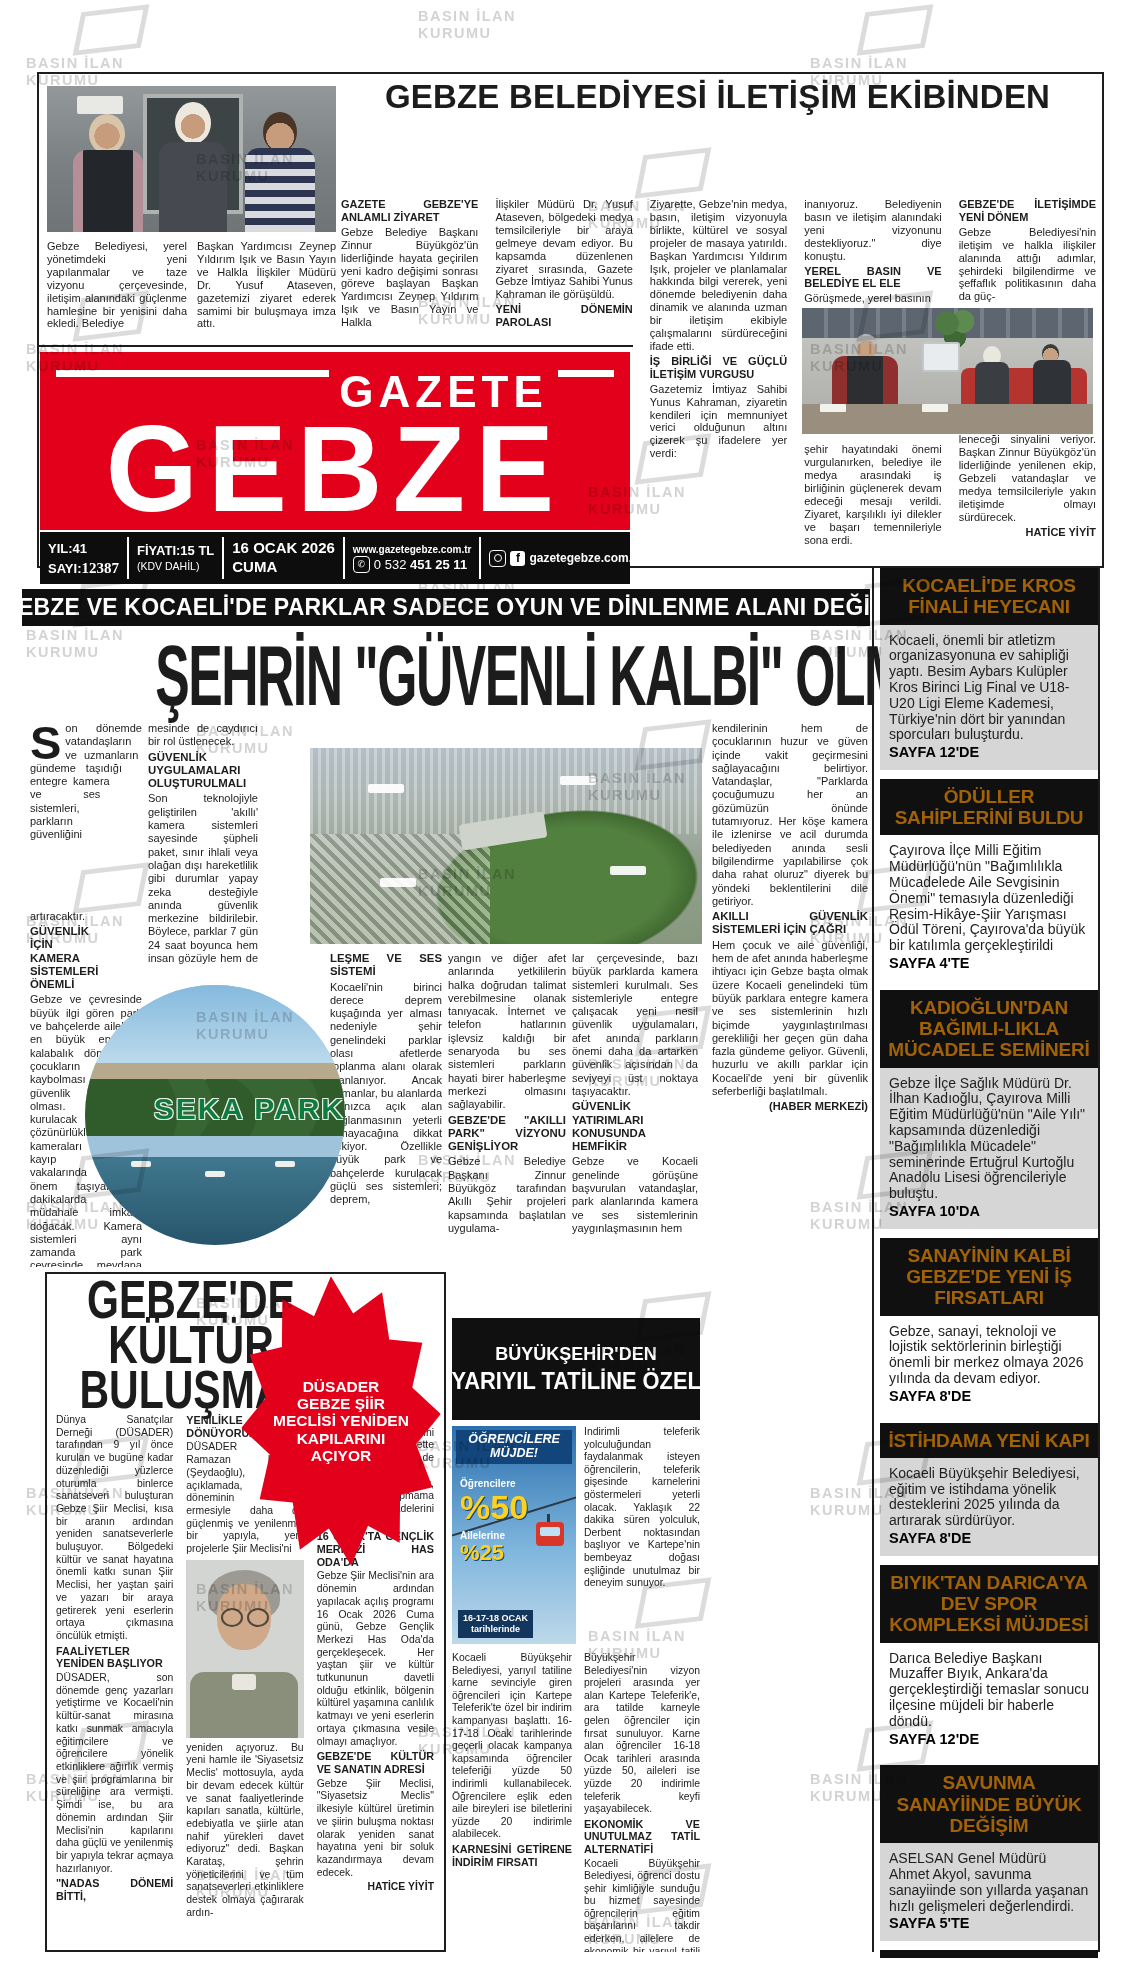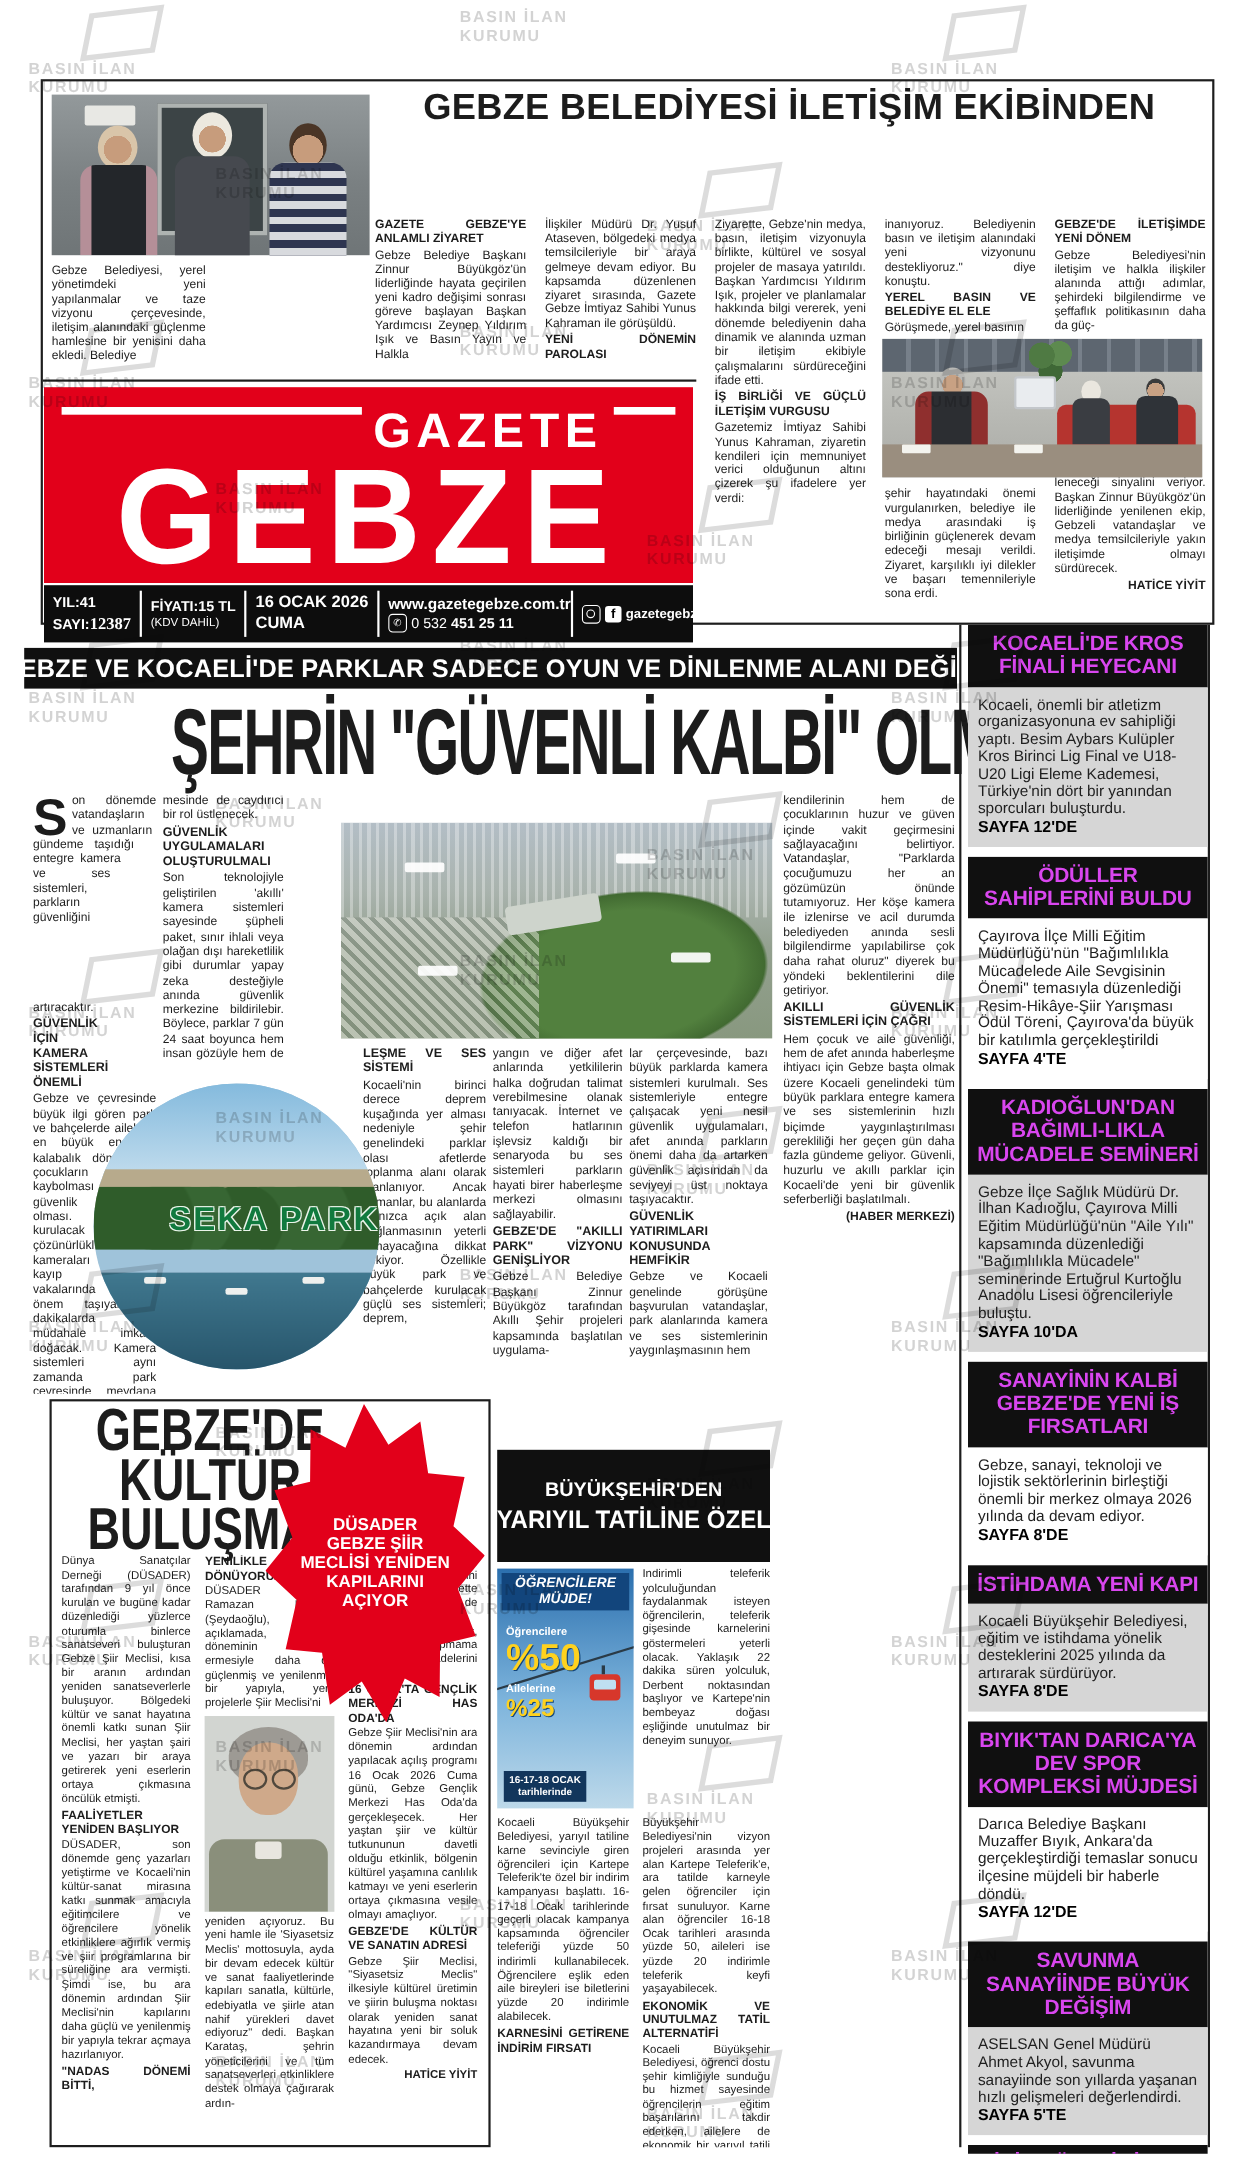--- a/index.html
+++ b/index.html
@@ -62,21 +62,21 @@
   #mast .gz{font-weight:900;font-size:44px;letter-spacing:5px;margin:0 10px;line-height:1}
   #mast .gb{font-weight:900;font-size:116px;letter-spacing:10px;text-align:center;line-height:.92;transform:scale(1.02,1.06);margin-top:2px}
   #infobar{left:40px;top:532px;width:590px;height:52px;background:#0d0d0d;color:#fff;display:flex;align-items:stretch;z-index:6}
   .seg{display:flex;flex-direction:column;justify-content:center;padding:3px 8px;border-right:2px solid #fff;margin:5px 0}
   .seg:last-child{border-right:none}
   .seg .l1,.seg .l2{white-space:nowrap;line-height:1.25}
   .lbl{font-weight:800;font-size:13px}
   .num{font-family:"Liberation Serif",serif;font-weight:700;font-size:15px}
   .mid{font-weight:800;font-size:15px}
   .webline{font-size:11px}
-  .webline b{font-size:14px}
+  .webline b{font-size:10px}
   .phoneline{font-size:13px;display:flex;align-items:center;gap:4px}
   .icon-sq{width:15px;height:15px;border:1.5px solid #fff;border-radius:4px;display:inline-flex;align-items:center;justify-content:center;font-size:9px;line-height:1}
   .ig-dot{width:6px;height:6px;border:1.5px solid #fff;border-radius:50%}
   .fb{width:15px;height:15px;background:#fff;color:#000;border-radius:3px;display:inline-flex;align-items:center;justify-content:center;font-weight:800;font-size:12px}
   .socialline{display:flex;align-items:center;gap:4px;font-weight:800;font-size:12px}
 
   
   #strip{left:22px;top:589px;width:848px;height:37px;background:#101010;color:#fff;display:flex;align-items:center;justify-content:center}
   #strip span{font-weight:800;font-size:23px;letter-spacing:.2px;white-space:nowrap}
   #leadhead{left:22px;top:626px;width:848px;height:92px;text-align:center;margin:0;overflow:visible}
@@ -142,21 +142,21 @@
   #mid-side{left:584px;top:1426px;width:116px;height:218px;overflow:hidden;font-size:10.4px;line-height:12.6px}
   #midc1{left:452px;top:1652px;width:120px;height:300px;overflow:hidden;font-size:10.4px;line-height:12.6px}
   #midc2{left:584px;top:1652px;width:116px;height:300px;overflow:hidden;font-size:10.4px;line-height:12.6px}
   #midc1 .sub,#midc2 .sub,#mid-side .sub{font-size:10.8px}
 
   
   #vl1{left:872px;top:568px;height:1384px;width:0;border-left:2px solid #1d1d1d}
   #vl2{left:1098px;top:568px;height:1384px;width:0;border-left:2px solid #1d1d1d}
   #side{left:880px;top:568px;width:218px;height:1390px;overflow:hidden}
   .sb{margin-bottom:9px}
-  .sb h3{background:#101010;color:#d946ef;text-align:center;font-size:19px;line-height:1.12;font-weight:800;padding:7px 5px;margin:0;letter-spacing:-.2px}
+  .sb h3{background:#101010;color:#a16207;text-align:center;font-size:19px;line-height:1.12;font-weight:800;padding:7px 5px;margin:0;letter-spacing:-.2px}
   .sb .bd{padding:8px 9px 9px 9px;font-size:14px;line-height:15.8px;color:#1f1f1f;text-align:left;background:#fff}
   .sb.gray .bd{background:#d6d6d6}
   .pg{font-weight:800;color:#000;margin-top:2px;font-size:14.5px}
 
   
   #wm{position:absolute;inset:0;z-index:60;pointer-events:none;mix-blend-mode:multiply}
   .wm{position:absolute;width:170px;text-align:left;color:#c9c9c9;font-weight:800;font-size:14.5px;line-height:1.15;letter-spacing:1.5px;opacity:.8}
   .wm .cube{width:56px;height:34px;border:5px solid #d4d4d4;margin:0 auto 3px auto;transform:skewX(-18deg) rotate(-7deg)}
 </style>
 </head>
@@ -177,20 +177,23 @@
           <div class="body"></div>
         </div>
       <div class="fig" id="f3">
           <div class="head"></div>
           <div class="body"></div>
         </div>
     </div>
     <div class="abs j" id="intro1">
         <p>Gebze Belediyesi, yerel yönetimdeki yeni yapılanmalar ve taze vizyonu çerçevesinde, iletişim alanındaki güçlenme hamlesine bir yenisini daha ekledi. Belediye</p>
       </div>
+    <div class="abs j" id="intro2">
+        <p>Başkan Yardımcısı Zeynep Yıldırım Işık ve Basın Yayın ve Halkla İlişkiler Müdürü Dr. Yusuf Ataseven, gazetemizi ziyaret ederek samimi bir buluşmaya imza attı.</p>
+      </div>
     <div class="abs" id="leftrule"></div>
     <h2 class="abs" id="kicker">GEBZE BELEDİYESİ İLETİŞİM EKİBİNDEN</h2>
     <div class="abs" id="tcols">
       <div class="tc j">
         <p class="sub">GAZETE GEBZE'YE ANLAMLI ZİYARET</p>
         <p>Gebze Belediye Başkanı Zinnur Büyükgöz'ün liderliğinde hayata geçirilen yeni kadro değişimi sonrası göreve başlayan Başkan Yardımcısı Zeynep Yıldırım Işık ve Basın Yayın ve Halkla</p>
       </div>
       <div class="tc j">
         <p>İlişkiler Müdürü Dr. Yusuf Ataseven, bölgedeki medya temsilcileriyle bir araya gelmeye devam ediyor. Bu kapsamda düzenlenen ziyaret sırasında, Gazete Gebze İmtiyaz Sahibi Yunus Kahraman ile görüşüldü.</p>
         <p class="sub">YENİ DÖNEMİN PAROLASI</p>

